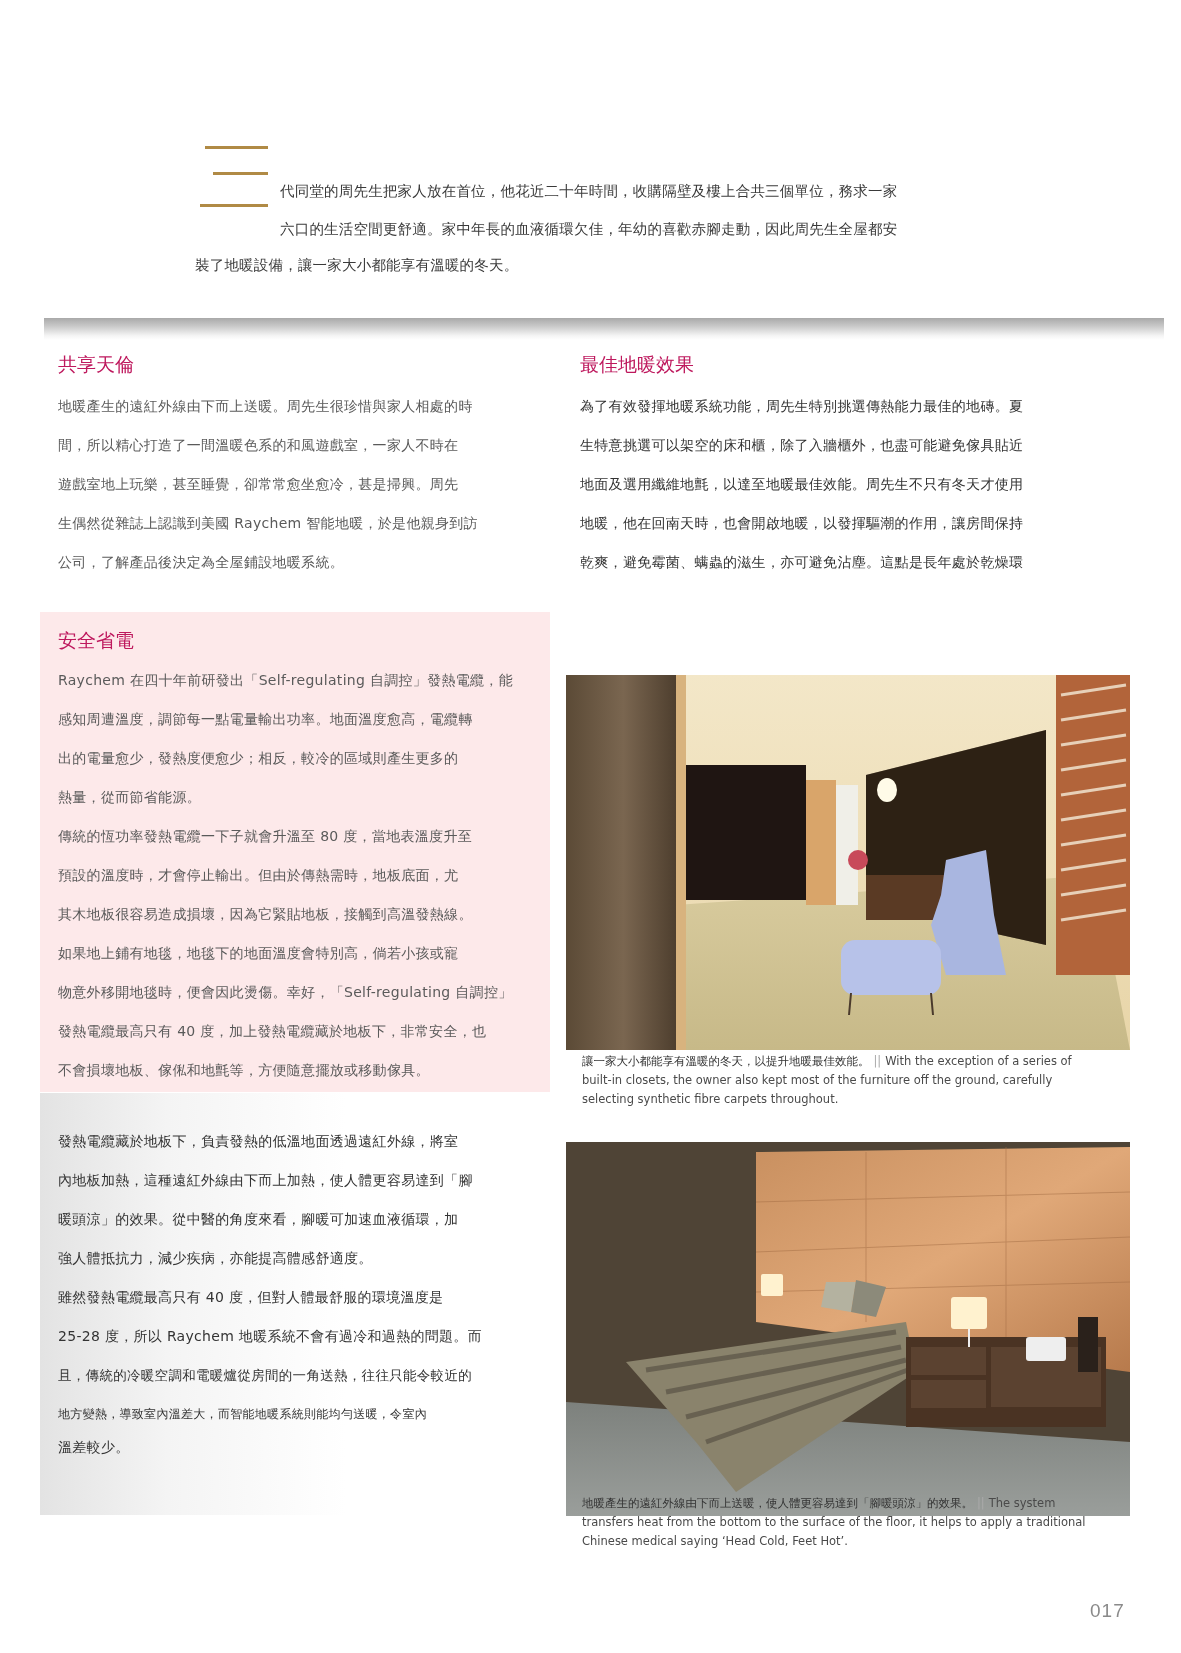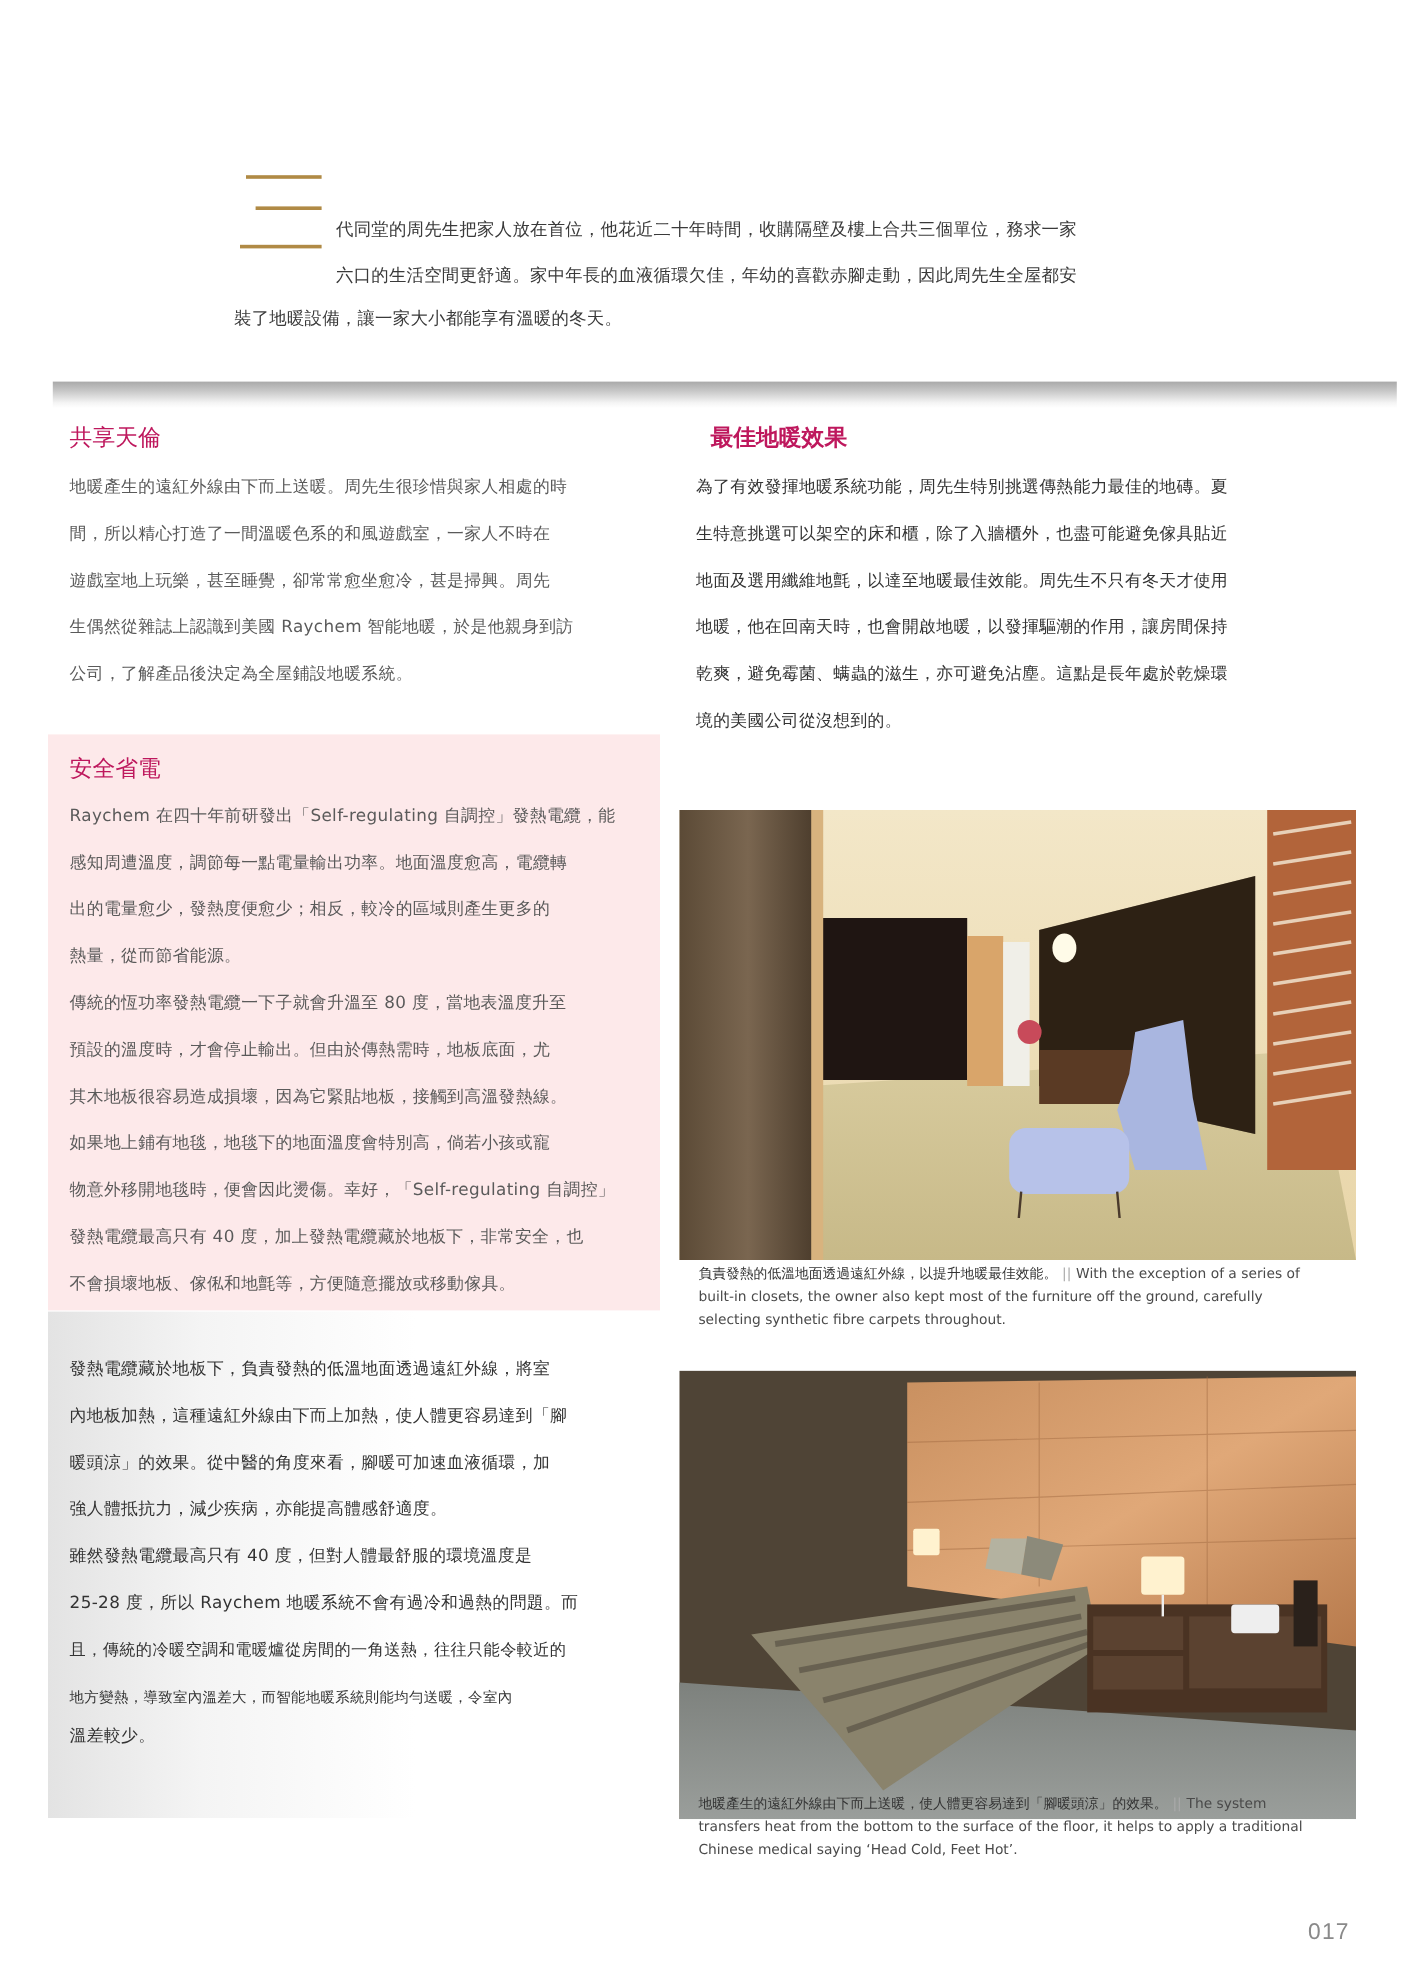--- a/index.html
+++ b/index.html
@@ -83,28 +83,27 @@
     <div class="para-line dark">強人體抵抗力，減少疾病，亦能提高體感舒適度。</div>
     <div class="para-line dark">雖然發熱電纜最高只有 40 度，但對人體最舒服的環境溫度是</div>
     <div class="para-line dark">25-28 度，所以 Raychem 地暖系統不會有過冷和過熱的問題。而</div>
     <div class="para-line dark" style="font-size:13.5px;">且，傳統的冷暖空調和電暖爐從房間的一角送熱，往往只能令較近的</div>
     <div class="para-line dark" style="font-size:12px;">地方變熱，導致室內溫差大，而智能地暖系統則能均勻送暖，令室內</div>
     <div class="para-line dark" style="line-height:26px;">溫差較少。</div>
   </div>
 </div>
 
 <div class="section" style="left:580px; top:352px; width:500px;">
-  <h3 style="font-weight:bold;margin-left:12px;">最佳地暖效果</h3>
+  <h3 style="font-weight:normal;">最佳地暖效果</h3>
   <div style="margin-top:-6px;">
     <div class="para-line dark">為了有效發揮地暖系統功能，周先生特別挑選傳熱能力最佳的地磚。夏</div>
     <div class="para-line dark">生特意挑選可以架空的床和櫃，除了入牆櫃外，也盡可能避免傢具貼近</div>
     <div class="para-line dark">地面及選用纖維地氈，以達至地暖最佳效能。周先生不只有冬天才使用</div>
     <div class="para-line dark">地暖，他在回南天時，也會開啟地暖，以發揮驅潮的作用，讓房間保持</div>
     <div class="para-line dark">乾爽，避免霉菌、螨蟲的滋生，亦可避免沾塵。這點是長年處於乾燥環</div>
-    <div class="para-line dark">境的美國公司從沒想到的。</div>
   </div>
 </div>
 
 <div class="photo" style="left:566px; top:675px; width:564px; height:375px;">
   <svg viewBox="0 0 564 375" preserveAspectRatio="none">
     <defs>
       <linearGradient id="ceil" x1="0" y1="0" x2="0" y2="1">
           <stop offset="0" stop-color="#f3e7c8"></stop>
           <stop offset="1" stop-color="#e8d5a8"></stop>
         </linearGradient>
@@ -143,21 +142,21 @@
     </g>
     <ellipse cx="321" cy="115" rx="10" ry="12" fill="#fffbe8"></ellipse>
     <circle cx="292" cy="185" r="10" fill="#c84a5a"></circle>
     <path d="M380,185 L420,175 L428,240 L440,300 L380,300 L365,250 L375,220 Z" fill="#a9b6e0"></path>
     <rect x="275" y="265" width="100" height="55" rx="14" fill="#b7c2e9"></rect>
     <line x1="285" y1="318" x2="283" y2="340" stroke="#4a3a2c" stroke-width="2"></line>
     <line x1="365" y1="318" x2="367" y2="340" stroke="#4a3a2c" stroke-width="2"></line>
   </svg>
 </div>
 <div class="caption" style="left:582px; top:1052px; width:510px;">
-  <span class="zh">負責發熱的低溫地面透過遠紅外線，以提升地暖最佳效能。</span><span class="sep">||</span><span>With the exception of a series of built-in closets, the owner also kept most of the furniture off the ground, carefully selecting synthetic fibre carpets throughout.</span>
+  <span class="zh">讓一家大小都能享有溫暖的冬天，以提升地暖最佳效能。</span><span class="sep">||</span><span>With the exception of a series of built-in closets, the owner also kept most of the furniture off the ground, carefully selecting synthetic fibre carpets throughout.</span>
 </div>
 
 <div class="photo" style="left:566px; top:1142px; width:564px; height:374px;">
   <svg viewBox="0 0 564 374" preserveAspectRatio="none">
     <defs>
       <linearGradient id="wood" x1="0" y1="0" x2="1" y2="1">
           <stop offset="0" stop-color="#c99060"></stop>
           <stop offset="0.5" stop-color="#e0a878"></stop>
           <stop offset="1" stop-color="#b77a4c"></stop>
         </linearGradient>

